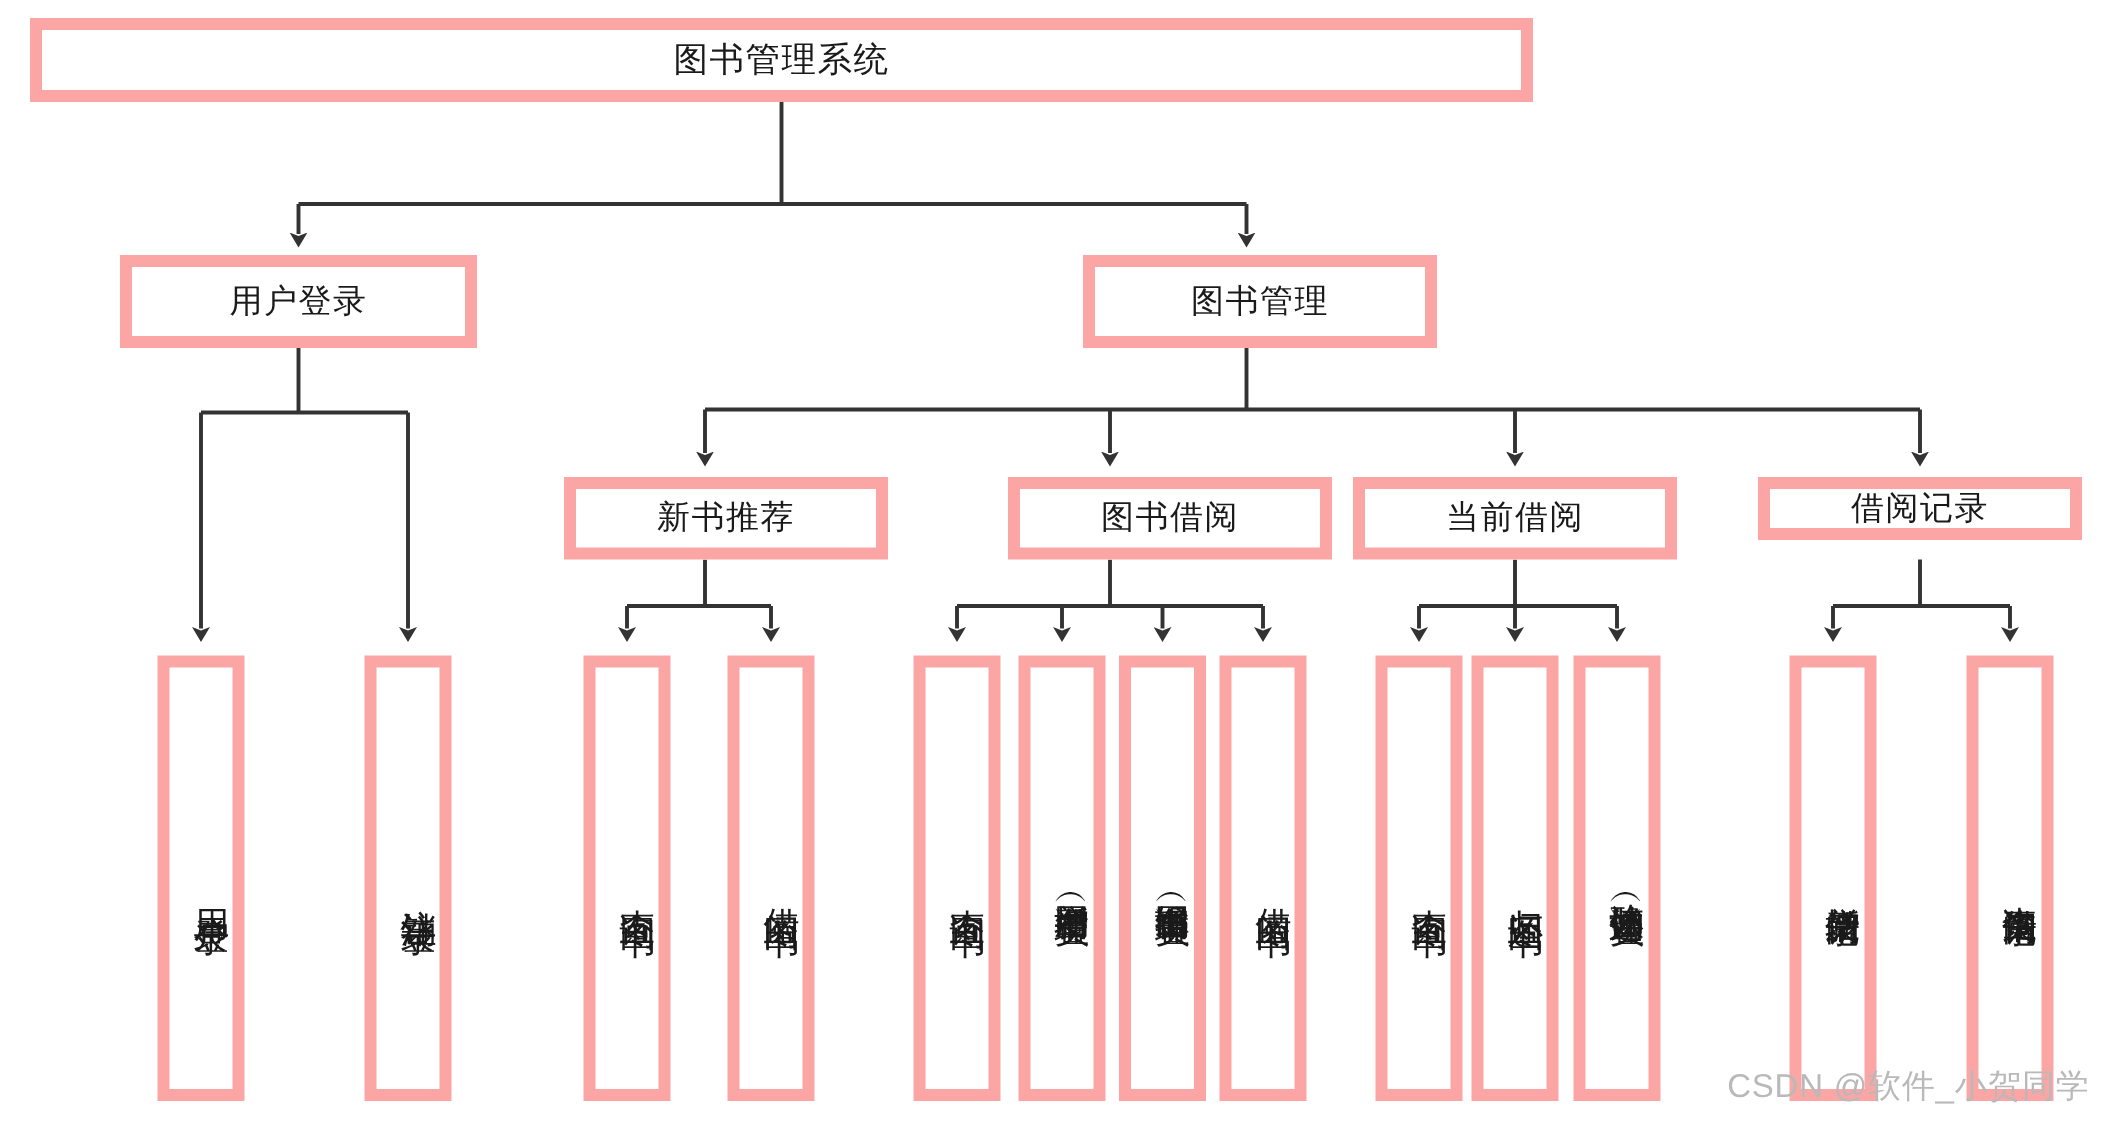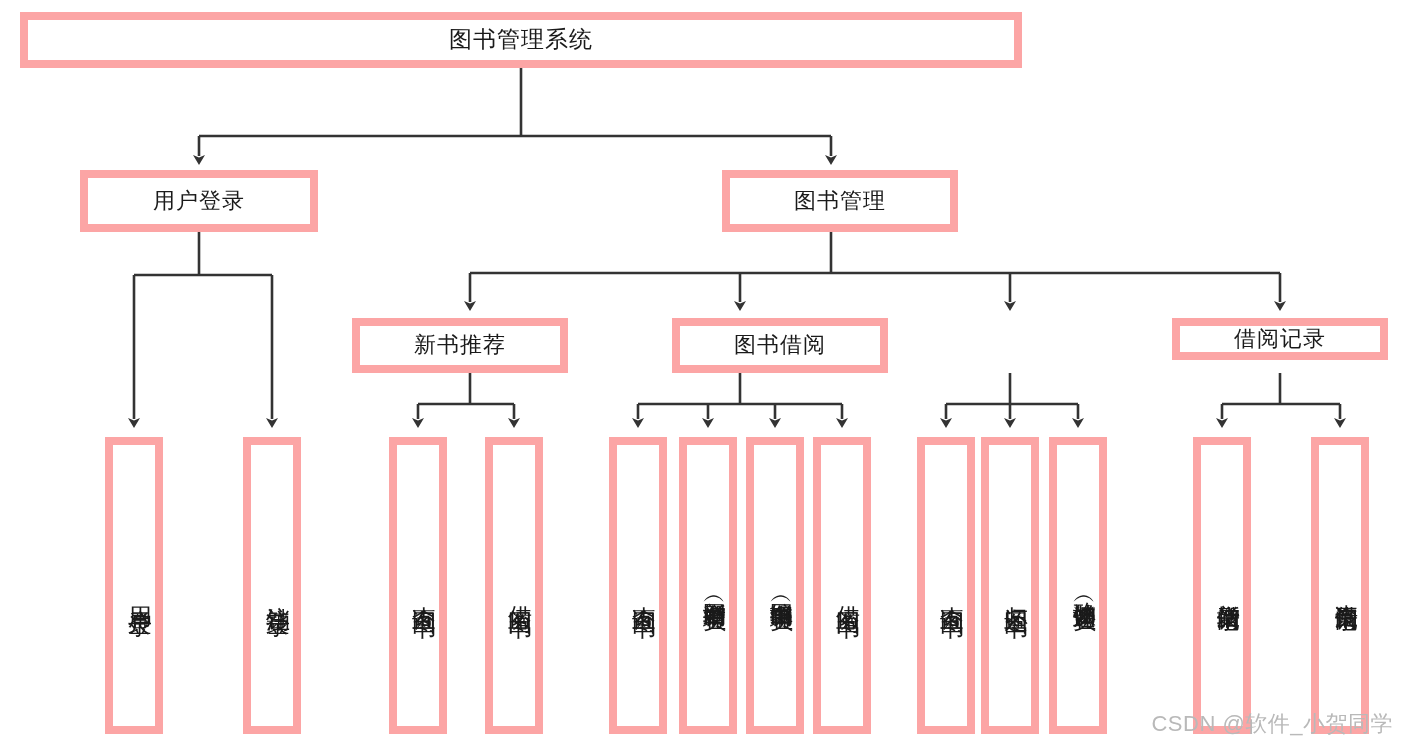--- a/index.html
+++ b/index.html
@@ -122,22 +122,23 @@
       <path d="M1222,404 L1222,419" marker-end="url(#arrow)"></path>
       <path d="M1340,404 L1340,419" marker-end="url(#arrow)"></path>
     </g>
   </svg>
 
   <div class="node horiz root" style="left:20px; top:12px; width:1002px; height:56px;">图书管理系统</div>
 
   <div class="node horiz" style="left:80px; top:170px; width:238px; height:62px;">用户登录</div>
   <div class="node horiz" style="left:712px; top:170px; width:236px; height:62px;margin-left:10px;">图书管理</div>
 
-  <div class="node horiz" style="left:352px; top:318px; width:216px; height:55px;">新书推荐</div>
+  <div class="node horiz" style="left:376px; top:318px; width:216px; height:55px;">新书推荐</div>
   <div class="node horiz" style="left:632px; top:318px; width:216px; height:55px;margin-left:40px;">图书借阅</div>
+  <div class="node horiz" style="left:902px; top:318px; width:216px; height:55px;">当前借阅</div>
   <div class="node horiz" style="left:1172px; top:318px; width:216px; height:42px;">借阅记录</div>
 
   <div class="node vert" style="left:105px; top:437px; width:58px; height:297px;">用户登录</div>
   <div class="node vert" style="left:243px; top:437px; width:58px; height:297px;">注销登录</div>
 
   <div class="node vert" style="left:389px; top:437px; width:58px; height:297px;">查询图书</div>
   <div class="node vert" style="left:485px; top:437px; width:58px; height:297px;">借阅图书</div>
 
   <div class="node vert" style="left:609px; top:437px; width:58px; height:297px;">查询图书</div>
   <div class="node vert tall" style="left:679px; top:437px; width:58px; height:297px;">新增图书（管理员）</div>

